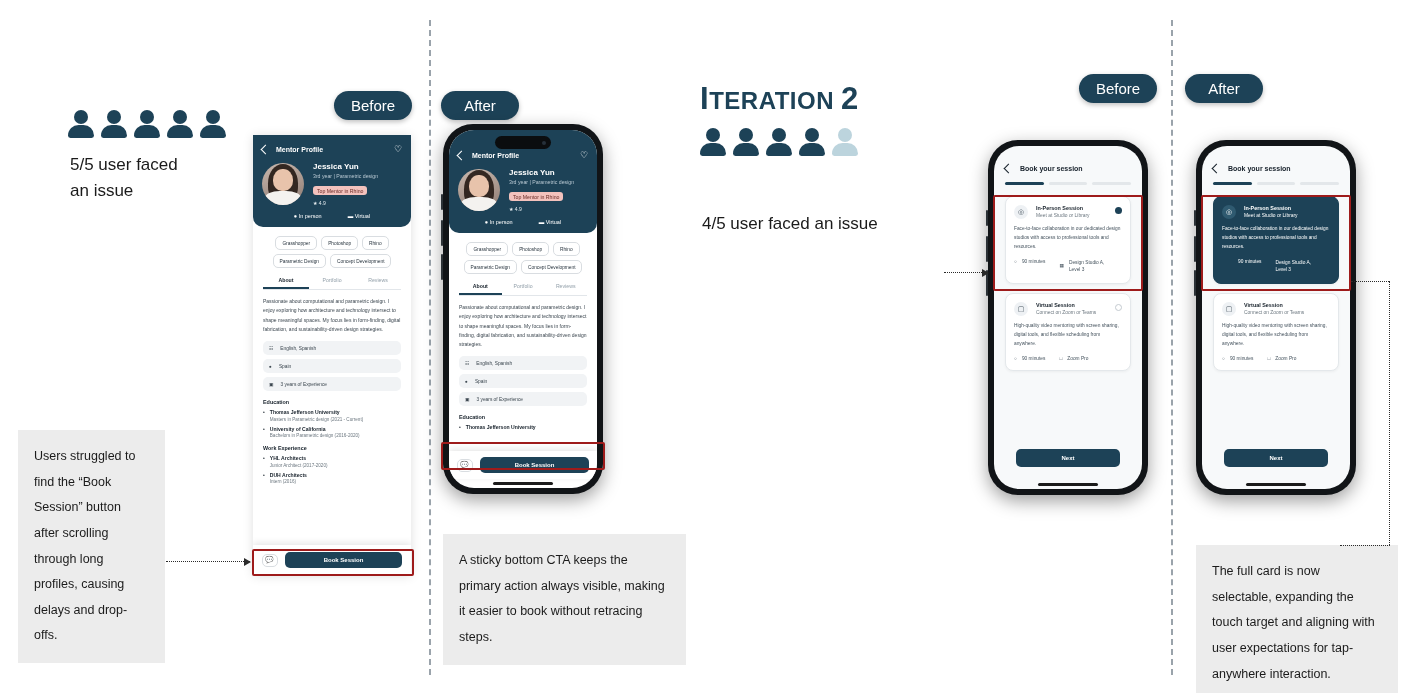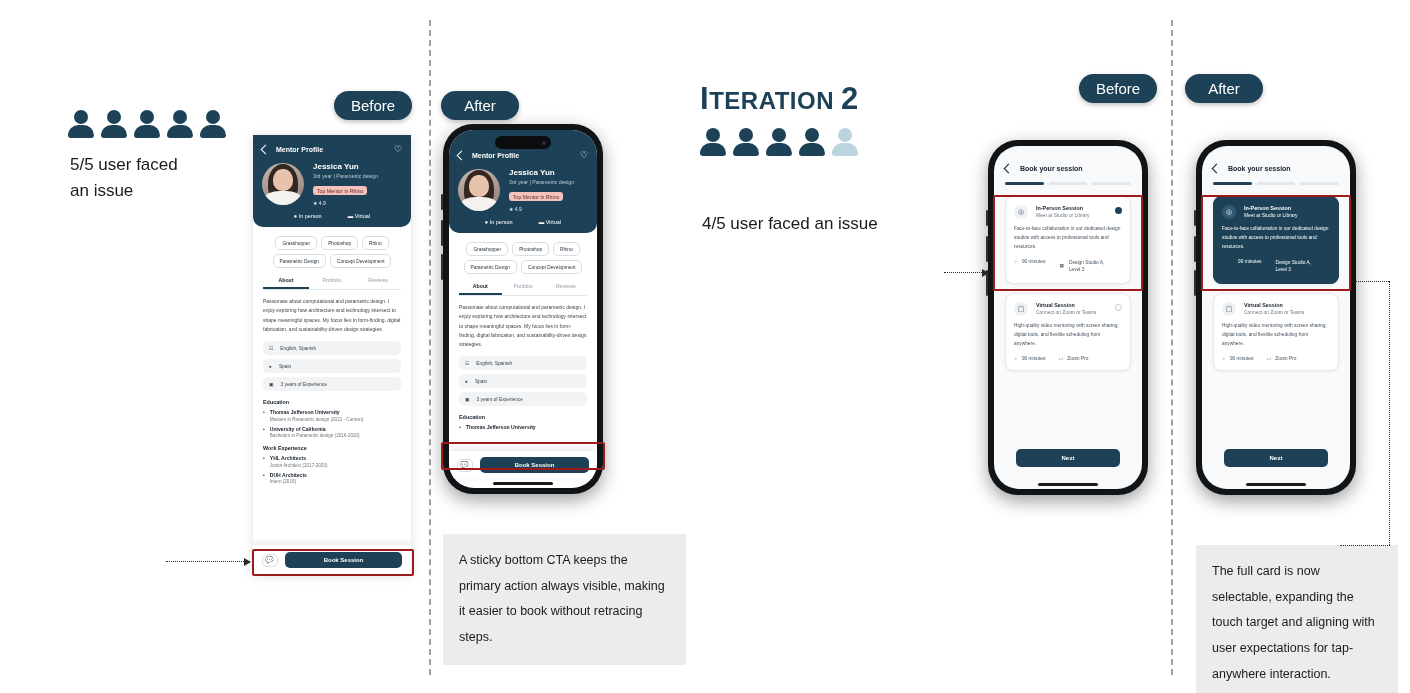--- a/index.html
+++ b/index.html
@@ -355,20 +355,21 @@
       </div>
 
       <div class="sticky-cta" style="padding:6px 8px; bottom:9px;">
         <div class="chat-sq" style="width:16px;height:13px;font-size:7px;">💬</div>
         <div class="cta-btn" style="font-size:6px;padding:5px 0;">Book Session</div>
       </div>
     </div>
   </div>
   <div class="redbox" style="left:441px; top:442px; width:164px; height:28px;"></div>
 
+  <div class="note" style="left:18px; top:430px; width:147px;">Users struggled to find the “Book Session” button after scrolling through long profiles, causing delays and drop-offs.</div>
   <div class="conn" style="left:166px; top:561px; width:84px;">
       <span class="arrow"></span>
     </div>
 
   <div class="note" style="left:443px; top:534px; width:243px;">A sticky bottom CTA keeps the primary action always visible, making it easier to book without retracing steps.</div>
 
   <div class="iter-title" style="left:700px; top:81px;">
     <span class="big">I</span><span class="cap">TERATION</span><span class="big" style="margin-left:7px">2</span>
   </div>
   <div class="people" style="left:700px; top:128px;">

